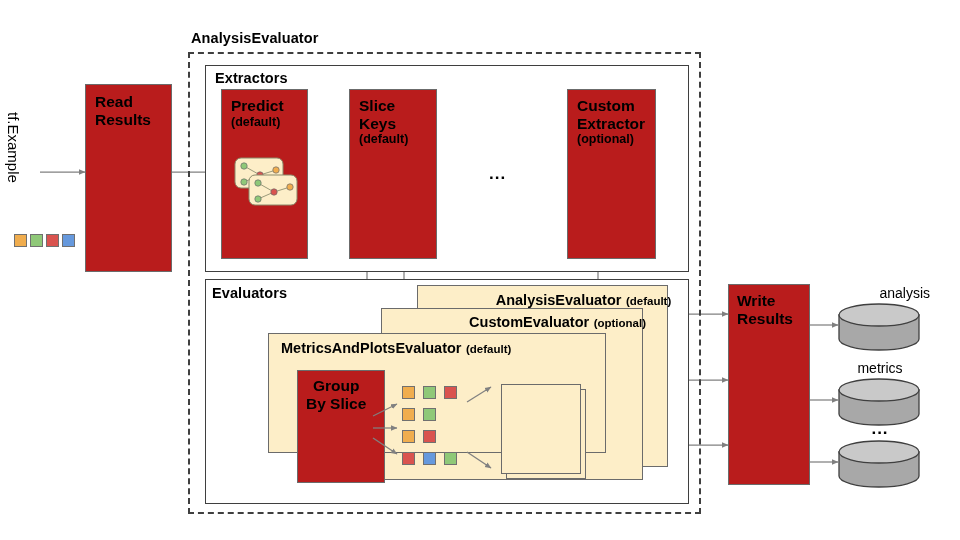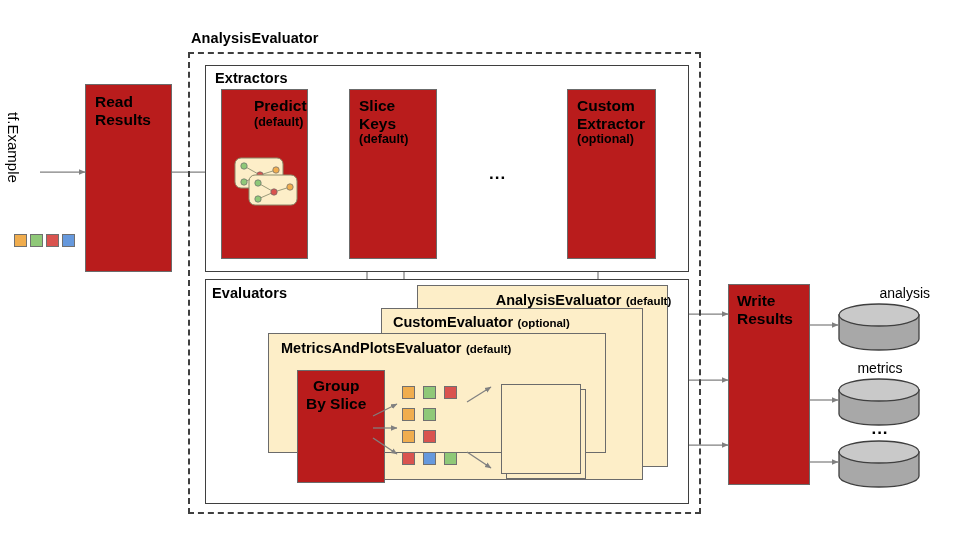--- a/index.html
+++ b/index.html
@@ -88,21 +88,21 @@
     </div>
   </div>
 
   <div class="abs grp-title" style="left:191px;top:31px;">AnalysisEvaluator</div>
   <div class="abs dashed-box" style="left:188px;top:52px;width:513px;height:462px;"></div>
 
   <div class="abs plain-box" style="left:205px;top:65px;width:484px;height:207px;"></div>
   <div class="abs grp-title" style="left:215px;top:71px;">Extractors</div>
 
   <div class="abs tan-box" style="left:221px;top:89px;width:87px;height:170px;">
-    <div class="abs" style="left:9px;top:7px;margin-left:23px;">
+    <div class="abs" style="left:9px;top:7px;">
       <div class="box-title">Predict</div>
       <div class="box-sub">(default)</div>
     </div>
 
     <svg width="87" height="170">
       <g stroke="#8a8a6a" stroke-width="1" fill="#fdeec8">
         <rect x="13" y="68" width="48" height="30" rx="6"></rect>
       </g>
       <g stroke="#9a9a7a" stroke-width="1" fill="none">
         <path d="M22,76 L38,85 L54,80"></path>
@@ -148,21 +148,21 @@
   <div class="abs grp-title" style="left:212px;top:286px;">Evaluators</div>
 
   <div class="abs stack-card" style="left:417px;top:285px;width:251px;height:182px;">
     <div class="abs" style="left:0;top:5px;width:251px;text-align:center;margin-left:40px;">
       <span class="inline-title">AnalysisEvaluator</span>
       <span class="inline-sub">(default)</span>
     </div>
   </div>
 
   <div class="abs stack-card" style="left:381px;top:308px;width:262px;height:172px;">
-    <div class="abs" style="left:11px;top:4px;width:262px;text-align:left;">
+    <div class="abs" style="left:2px;top:4px;width:262px;text-align:right;">
       <span class="inline-title">CustomEvaluator</span>
       <span class="inline-sub">(optional)</span>
     </div>
   </div>
 
   <div class="abs stack-card" style="left:268px;top:333px;width:338px;height:120px;">
     <div class="abs" style="left:12px;top:5px;">
       <span class="inline-title">MetricsAndPlotsEvaluator</span>
       <span class="inline-sub">(default)</span>
     </div>

